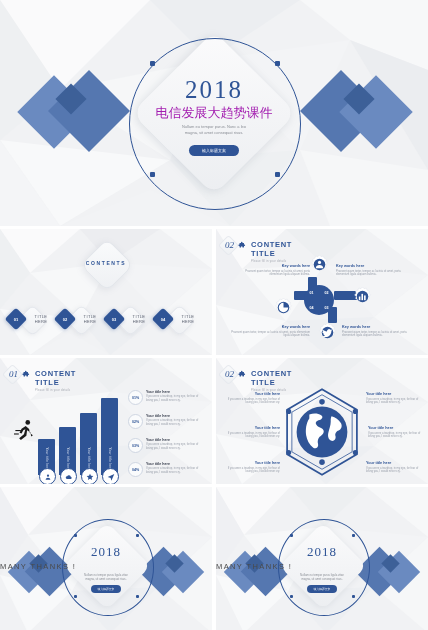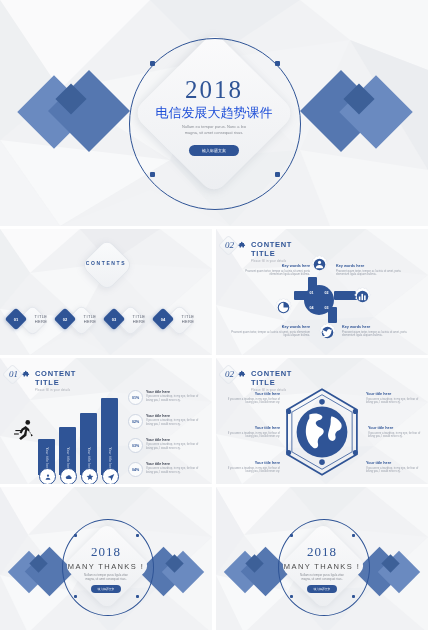--- a/index.html
+++ b/index.html
@@ -41,21 +41,21 @@
     border-radius:14px;
     box-shadow:0 2px 10px rgba(120,130,150,.22);
   }
   .t-year{
     position:absolute;width:100%;text-align:center;
     color:#2f5496;font-family:"Liberation Serif",serif;
     letter-spacing:2px;
   }
   .t-cn{
     position:absolute;width:100%;text-align:center;
-    color:#1d4ed8;font-family:Liberation Mono, monospace;
+    color:#a21caf;font-family:Liberation Mono, monospace;
   }
   .t-sub{
     position:absolute;width:100%;text-align:center;
     color:#8b8f96;line-height:1.5;
   }
   .t-btn{
     position:absolute;left:50%;transform:translateX(-50%);
     background:#2f5496;color:#fff;border-radius:10px;
     text-align:center;white-space:nowrap;
   }
@@ -158,21 +158,21 @@
   .gblk .gt{color:#2f5496;font-size:3.8px;font-weight:bold;margin-bottom:1.5px;}
   .gblk .gd{color:#9aa0ab;font-size:2.7px;line-height:1.45;}
   .gblk.r{text-align:right;}
 
   
   .k-year{
     position:absolute;width:100%;text-align:center;color:#2f5496;
     font-family:"Liberation Serif",serif;
   }
   .k-thx{
-    position:absolute;width:100%;text-align:center;color:#4a4a4a;
+    position:absolute;width:100%;text-align:left;color:#4a4a4a;
     letter-spacing:1.4px;
   }
 </style>
 </head>
 <body>
 
 <div class="deck">
 
   <div class="slide" style="grid-column:1 / span 2;">
     <div class="poly">

